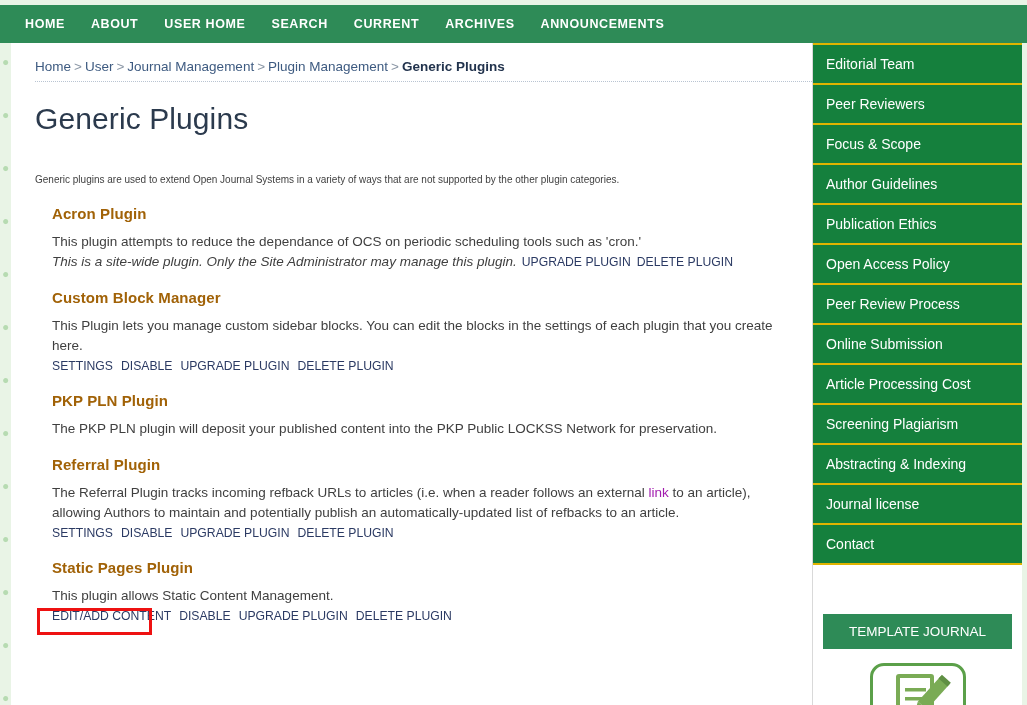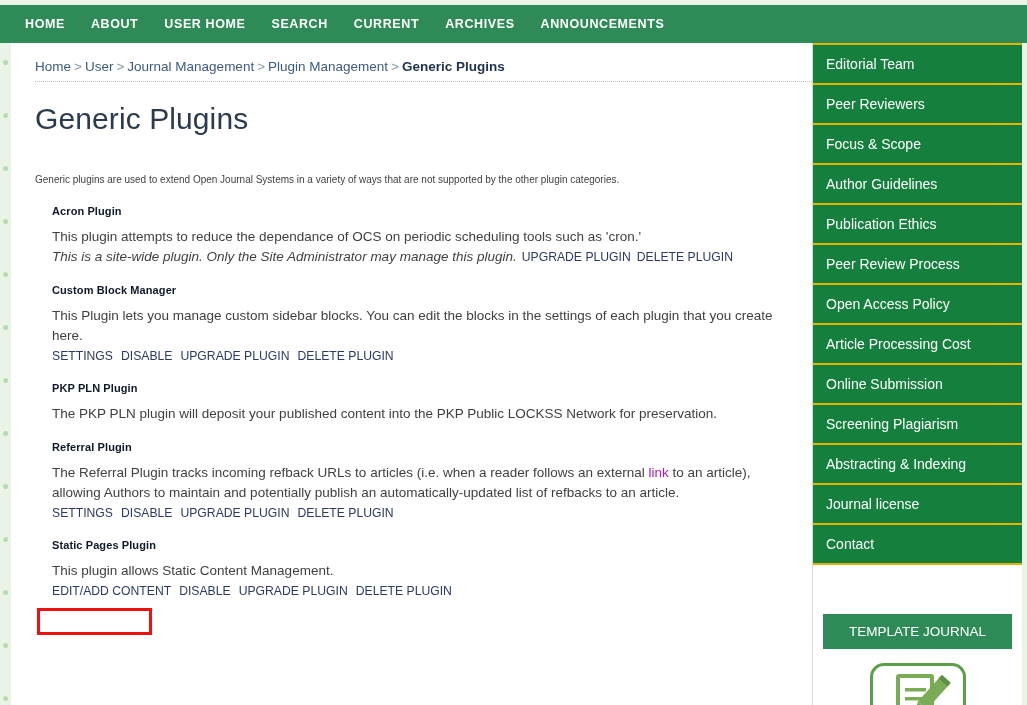--- a/index.html
+++ b/index.html
@@ -68,22 +68,22 @@
   #intro {
     font-size: 10px;
     color: #3f3f3f;
     line-height: 1.5;
     margin: 36px 0 18px 0;
     max-width: 712px;
   }
 
   .plugin { margin-top: 17px; padding-left: 17px; }
   .plugin h3 {
-    font-size: 11px;
-    color: #0f172a;
+    font-size: 15px;
+    color: #a16207;
     font-weight: bold;
     margin: 0 0 10px 0;
     letter-spacing: .1px;
   }
   .plugin .desc {
     font-size: 13.5px;
     color: #3f3f3f;
     line-height: 1.48;
     margin: 0;
     max-width: 740px;
@@ -233,24 +233,24 @@
 </div>
 
 <div class="hl-box" style="left:37px; top:608px; width:115px; height:27px;"></div>
 
 <div id="sidebar">
   <a class="side-link">Editorial Team</a>
   <a class="side-link">Peer Reviewers</a>
   <a class="side-link">Focus &amp; Scope</a>
   <a class="side-link">Author Guidelines</a>
   <a class="side-link">Publication Ethics</a>
+  <a class="side-link">Open Access Policy</a>
   <a class="side-link">Peer Review Process</a>
-  <a class="side-link">Open Access Policy</a>
+  <a class="side-link">Online Submission</a>
   <a class="side-link">Article Processing Cost</a>
-  <a class="side-link">Online Submission</a>
   <a class="side-link">Screening Plagiarism</a>
   <a class="side-link">Abstracting &amp; Indexing</a>
   <a class="side-link">Journal license</a>
   <a class="side-link">Contact</a>
 
   <div id="promo">
     <a id="promo-button">TEMPLATE JOURNAL</a>
     <div id="promo-logo">
       <span>
         <svg width="66" height="62" viewBox="0 0 66 62" aria-hidden="true">

